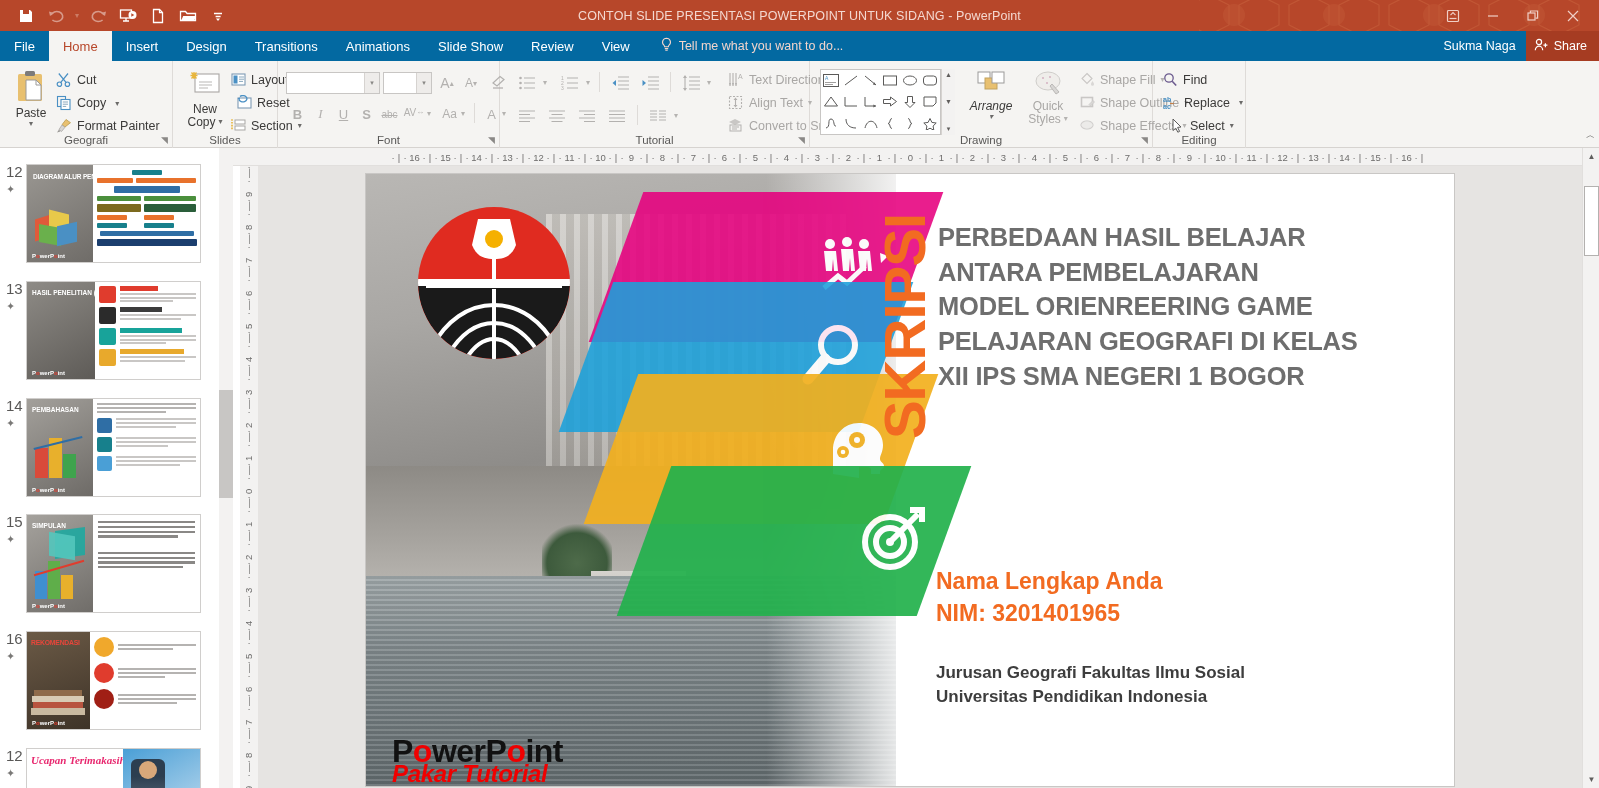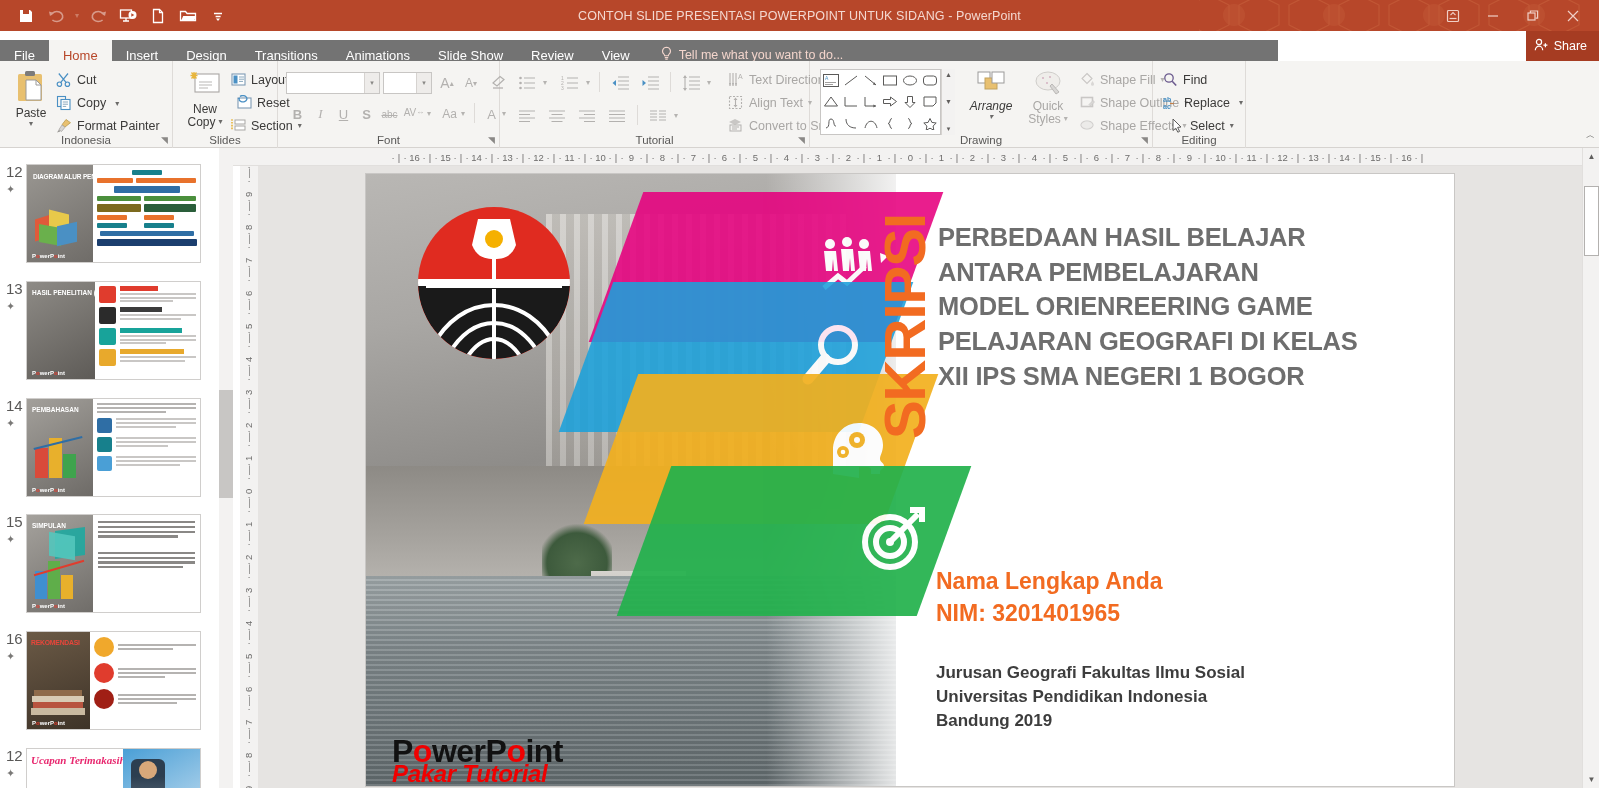--- a/index.html
+++ b/index.html
@@ -36,22 +36,22 @@
     position: absolute; right: 6px; top: 0; height: 31px;
     display: flex; align-items: center; gap: 0;
   }
   .win-btn {
     width: 40px; height: 31px; display: flex; align-items: center; justify-content: center;
     color: #f0cfc6;
   }
 
   
   .tabstrip {
-    position: absolute; left: 0; top: 40px; width: 1278px; height: 30px;
-    background: #737373;
+    position: absolute; left: 0; top: 31px; width: 1599px; height: 30px;
+    background: #0369a1;
     display: flex; align-items: stretch;
   }
   .tab {
     padding: 0 14px; display: flex; align-items: center;
     font-size: 13px; color: #fff; white-space: nowrap;
   }
   .tab.active { background: #f5f4f2; color: #b7472a; }
   .tellme {
     display: flex; align-items: center; gap: 6px;
     padding: 0 10px 0 16px; font-size: 12.5px; color: #f3d5cc; font-style: normal;
@@ -458,21 +458,21 @@
       <span class="caret" style="margin-left:4px">▾</span>
     </div>
     <div class="r-item" style="position:absolute; left:56px; top:57px;">
       <svg width="16" height="16" viewBox="0 0 16 16">
           <path d="M10 1.5l4.5 3.2-5.5 4.3-3-2.3z" fill="#e8c070" stroke="#b99a4e" stroke-width=".8"></path>
           <path d="M6 7l3 2.3-3.5 4.2-2.5-2z" fill="#d8d6d4" stroke="#a9a7a5" stroke-width=".8"></path>
           <path d="M3 11.5L1 14.5l3.4-1" fill="#9a9896"></path>
         </svg>
       <span>Format Painter</span>
     </div>
-    <div class="rgroup-label">Indonesia</div>
+    <div class="rgroup-label">Geografi</div>
     <div class="rgroup-dialog">◥</div>
   </div>
 
   <div class="rgroup" style="left:173px; width:105px;">
     <div class="big-btn" style="left:8px; top:9px; width:48px;">
       <svg width="34" height="32" viewBox="0 0 34 32">
         <rect x="7" y="4" width="24" height="18" fill="#fff" stroke="#a9a7a5" stroke-width="1.1"></rect>
         <path d="M11 12h13M11 15h13M11 18h9" stroke="#b9b7b5" stroke-width="1.1"></path>
         <path d="M6 2v7M2.5 5.5h7M3.5 2.5l5 6M8.5 2.5l-5 6" stroke="#e8b53a" stroke-width="1.3"></path>
       </svg>
@@ -1400,21 +1400,20 @@
     </div>
 
     <div class="slide-author">
       <div>Nama Lengkap Anda</div>
       <div>NIM: 3201401965</div>
     </div>
 
     <div class="slide-affil">
       <div>Jurusan Geografi  Fakultas Ilmu Sosial</div>
       <div>Universitas Pendidikan Indonesia</div>
-      <div>Bandung 2019</div>
     </div>
 
     <div class="pp-mark">
       <div class="l1">
         <span>P</span><span class="o">o</span><span>werP</span><span class="o">o</span><span>int</span>
       </div>
       <div class="l2">Pakar Tutorial</div>
     </div>
   </div>
 </div>

